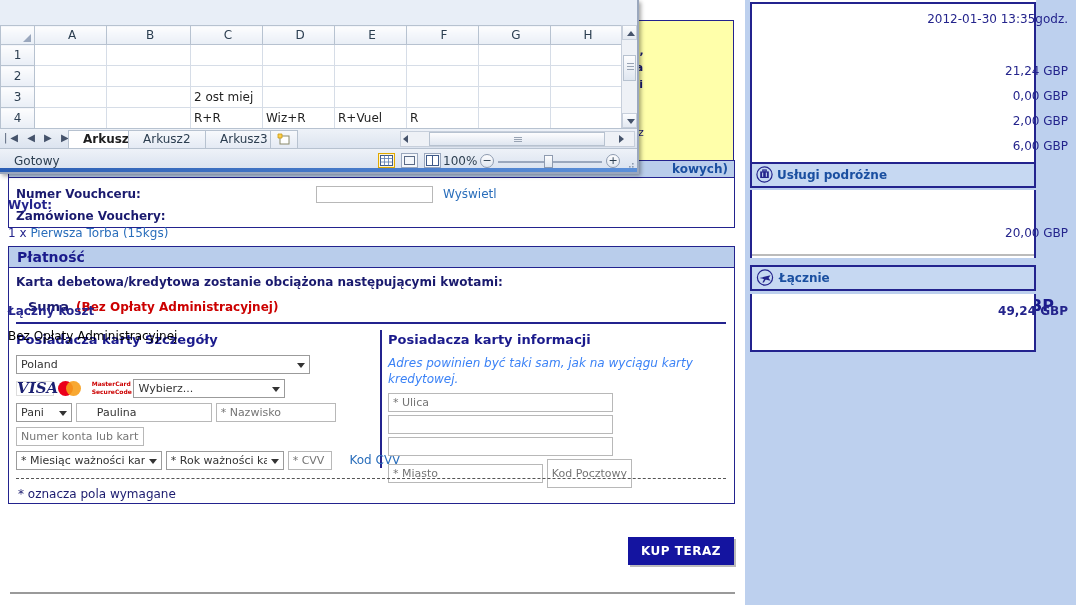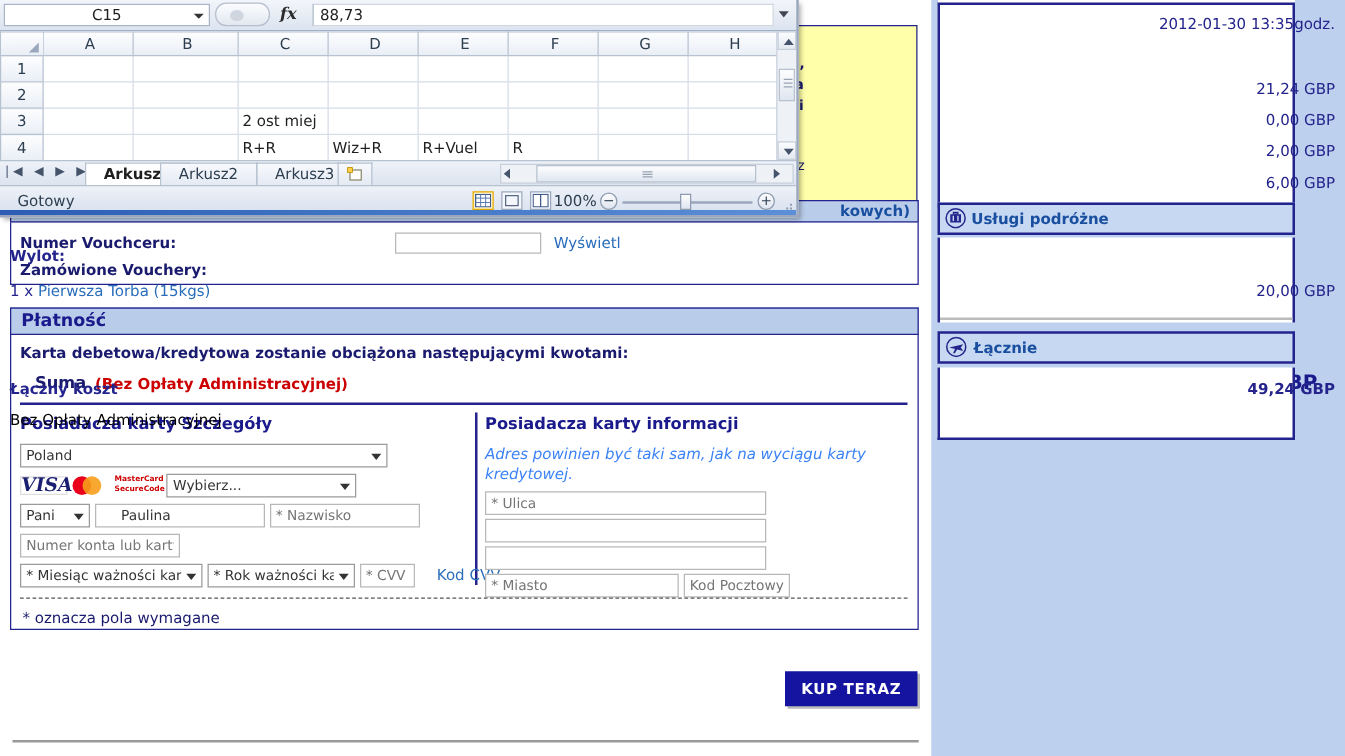--- a/index.html
+++ b/index.html
@@ -323,21 +323,21 @@
 </div>
 
 <div class="col-r">
   <div class="sub-hdr">Posiadacza karty informacji</div>
   <div class="warn">Adres powinien być taki sam, jak na wyciągu karty kredytowej.</div>
   <input class="inp" style="width: 225px; height: 19px; display: block; margin-bottom: 3px;" placeholder="* Ulica">
   <input class="inp" style="width: 225px; height: 19px; display: block; margin-bottom: 3px;" placeholder="">
   <input class="inp" style="width: 225px; height: 19px; display: block; margin-bottom: 3px;" placeholder="">
   <span style="white-space:nowrap;">
     <input class="inp" style="width: 155px; height: 19px;" placeholder="* Miasto">
-    <input class="inp" style="width: 85px; height: 19px;" placeholder="Kod Pocztowy">
+    <input class="inp" style="width: 85px; height: 29px;" placeholder="Kod Pocztowy">
   </span>
 </div>
 
 <div class="dash"></div>
 <div class="req-note">* oznacza pola wymagane</div>
 
 <button class="buy-btn">KUP TERAZ</button>
 <div class="foot-rule"></div>
 <div class="foot-txt"></div>
 
@@ -399,38 +399,20 @@
 
 <div class="rp-card rp-bot"></div>
 <div class="rrow" style="top:304px;font-weight:bold;">
   <span>Łączny koszt</span>
   <span class="r">49,24 GBP</span>
 </div>
 <div class="rrow" style="top:329px;color:#000000;">Bez Opłaty Administracyjnej</div>
 
 <div id="excel">
 
-  <div class="formulabar">
-    <div class="namebox">
-      <span>C15</span>
-      <span class="ar"></span>
-    </div>
-    <div class="fxgroup">
-      <div class="fxpill">
-          <em></em>
-        </div>
-      <div class="fxlabel">
-        <span>fx</span>
-      </div>
-    </div>
-    <div class="fbar-input">
-      <span>88,73</span>
-    </div>
-    <span class="fbar-caret"></span>
-  </div>
 
   <div class="gridwrap">
     <table class="grid">
       <tbody>
           <tr>
         <th class="corner">
               <span class="tri"></span>
             </th>
         <th style="width:68px">A</th>
         <th style="width:80px">B</th>

